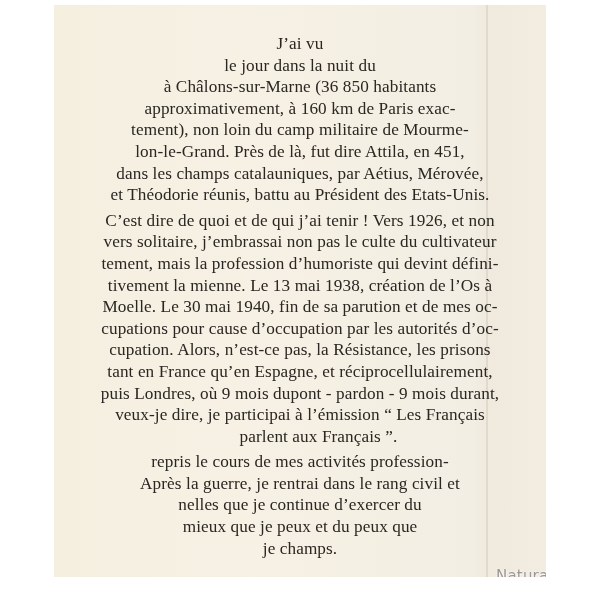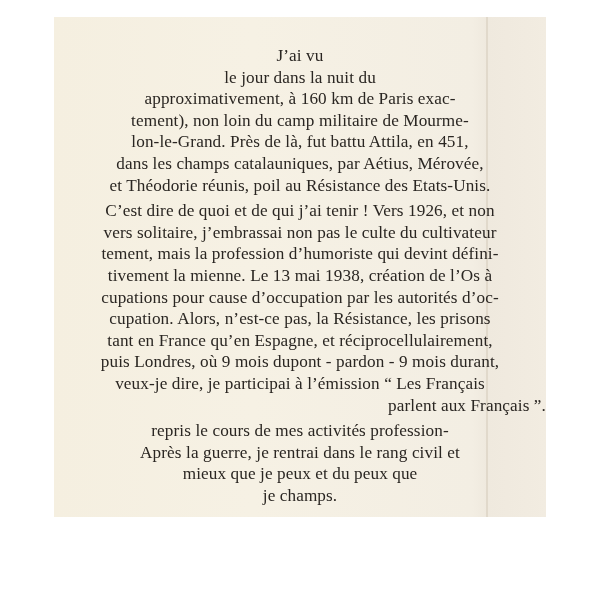--- a/index.html
+++ b/index.html
@@ -6,23 +6,23 @@
       margin: 0;
       padding: 0;
       width: 600px;
       height: 600px;
       background: #ffffff;
       overflow: hidden;
     }
     .page {
       position: absolute;
       left: 54px;
-      top: 17px;
+      top: 5px;
       width: 492px;
-      height: 500px;
+      height: 572px;
       background: linear-gradient(90deg, #f5efe0 0%, #f6f1e4 40%, #f3eee3 85%, #efe9de 88%, #f2ece1 100%);
       overflow: hidden;
     }
     .fold {
       position: absolute;
       left: 432px;
       top: 0;
       width: 2px;
       height: 600px;
       background: rgba(200, 190, 170, 0.35);
@@ -60,42 +60,45 @@
 </head>
 <body>
 
 <div class="page">
   <div class="fold"></div>
 
   <div class="text-block">
     <div>
       <span class="line">J’ai vu</span>
       <span class="line">le jour dans la nuit du</span>
+      <span class="line">à Châlons-sur-Marne (36 850 habitants</span>
       <span class="line">approximativement, à 160 km de Paris exac-</span>
       <span class="line">tement), non loin du camp militaire de Mourme-</span>
-      <span class="line">lon-le-Grand. Près de là, fut battu Attila, en 451,</span>
+      <span class="line">lon-le-Grand. Près de là, fut dire Attila, en 451,</span>
       <span class="line">dans les champs catalauniques, par Aétius, Mérovée,</span>
-      <span class="line">et Théodorie réunis, poil au Résistance des Etats-Unis.</span>
+      <span class="line">et Théodorie réunis, battu au Président des Etats-Unis.</span>
     </div>
     <div class="gap"></div>
     <div>
       <span class="line">C’est dire de quoi et de qui j’ai tenir ! Vers 1926, et non</span>
       <span class="line">vers solitaire, j’embrassai non pas le culte du cultivateur</span>
       <span class="line">tement, mais la profession d’humoriste qui devint défini-</span>
       <span class="line">tivement la mienne. Le 13 mai 1938, création de l’Os à</span>
+      <span class="line">Moelle. Le 30 mai 1940, fin de sa parution et de mes oc-</span>
       <span class="line">cupations pour cause d’occupation par les autorités d’oc-</span>
       <span class="line">cupation. Alors, n’est-ce pas, la Résistance, les prisons</span>
       <span class="line">tant en France qu’en Espagne, et réciprocellulairement,</span>
       <span class="line">puis Londres, où 9 mois dupont - pardon - 9 mois durant,</span>
       <span class="line">veux-je dire, je participai à l’émission “ Les Français</span>
-      <span class="line" style="text-align:right; padding-left:37px;">parlent aux Français ”.</span>
+      <span class="line" style="text-align:center; padding-left:37px;">parlent aux Français ”.</span>
     </div>
     <div class="gap"></div>
     <div>
       <span class="line">repris le cours de mes activités profession-</span>
       <span class="line">Après la guerre, je rentrai dans le rang civil et</span>
+      <span class="line">nelles que je continue d’exercer du</span>
       <span class="line">mieux que je peux et du peux que</span>
       <span class="line">je champs.</span>
     </div>
   </div>
 
   <div class="watermark">NaturaBuy</div>
 </div>
 
 </body></html>

